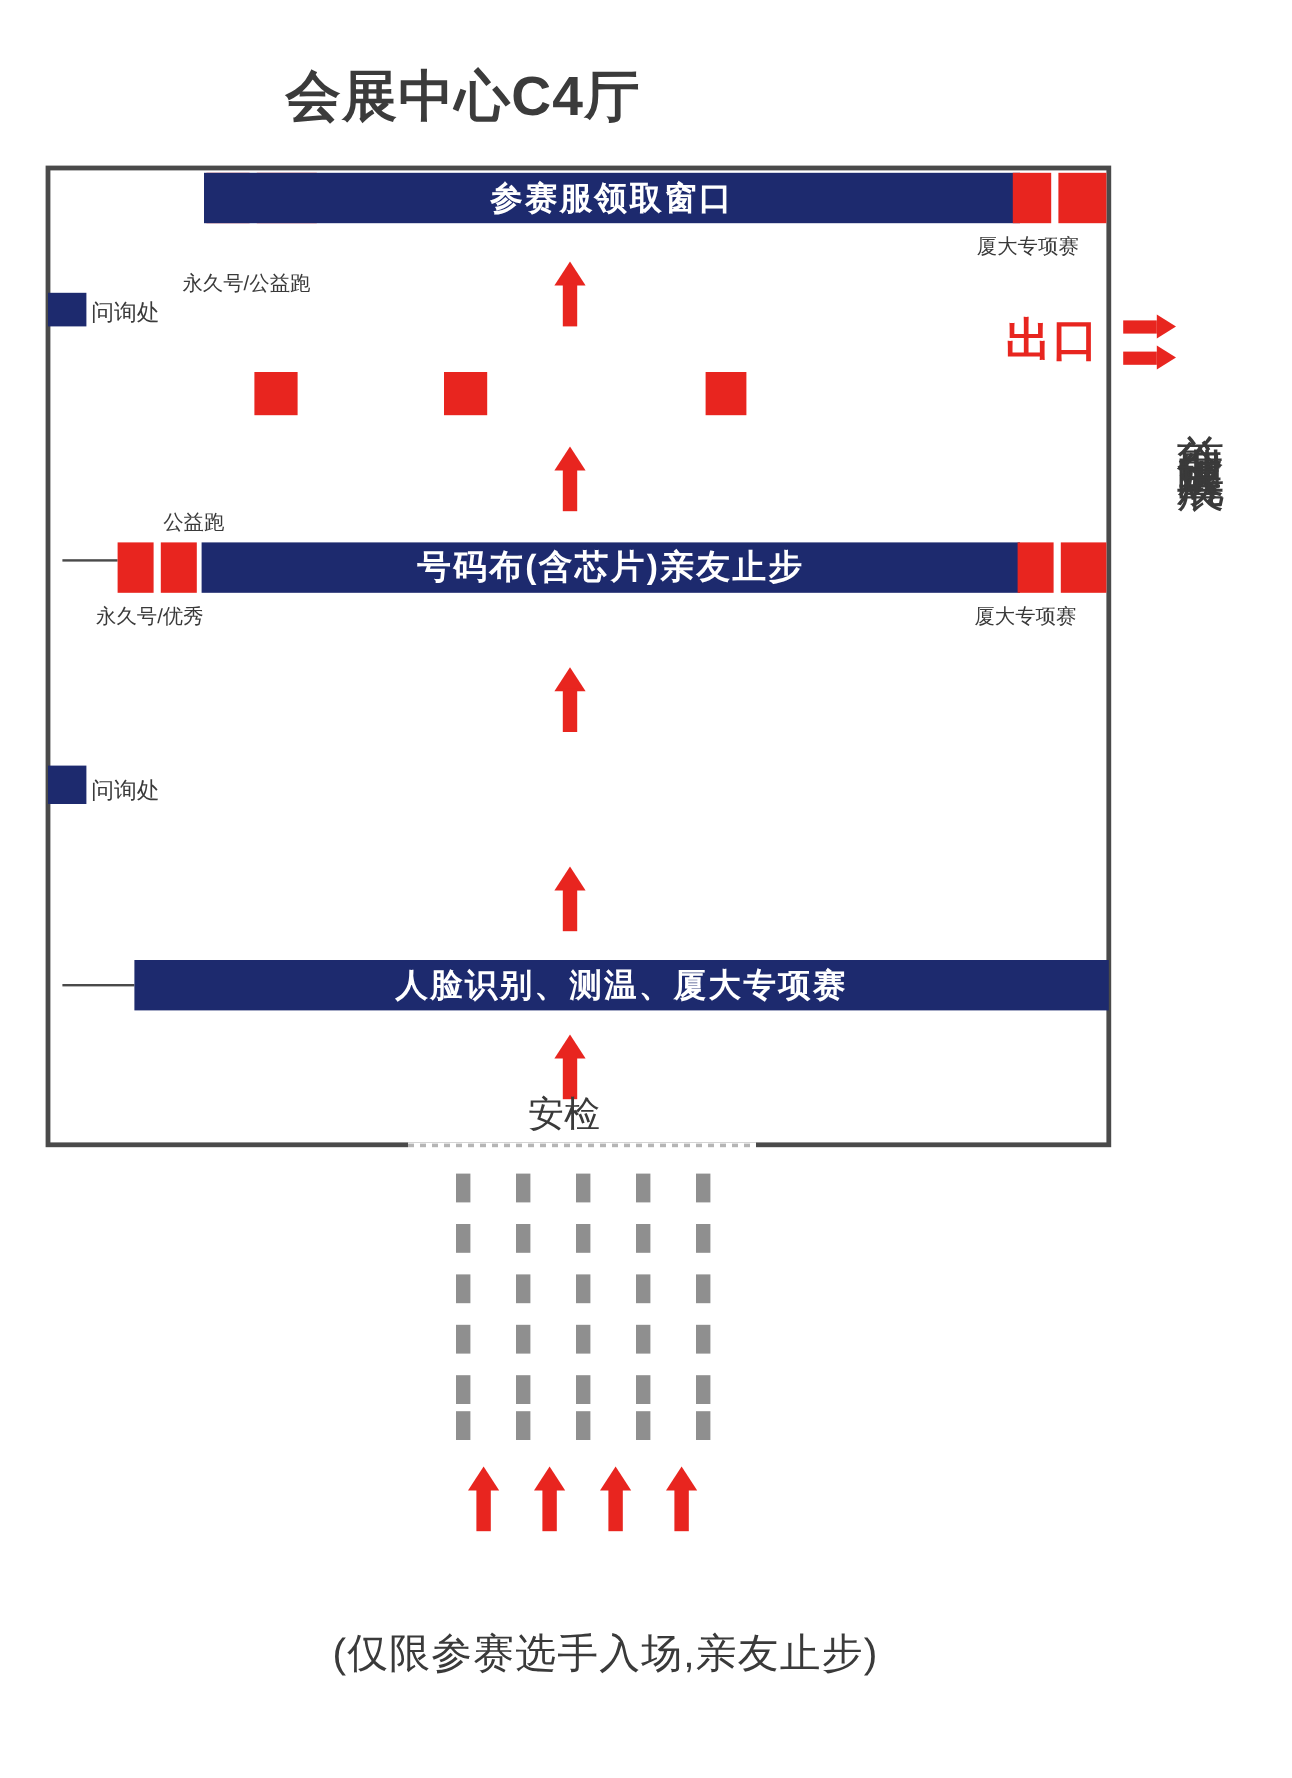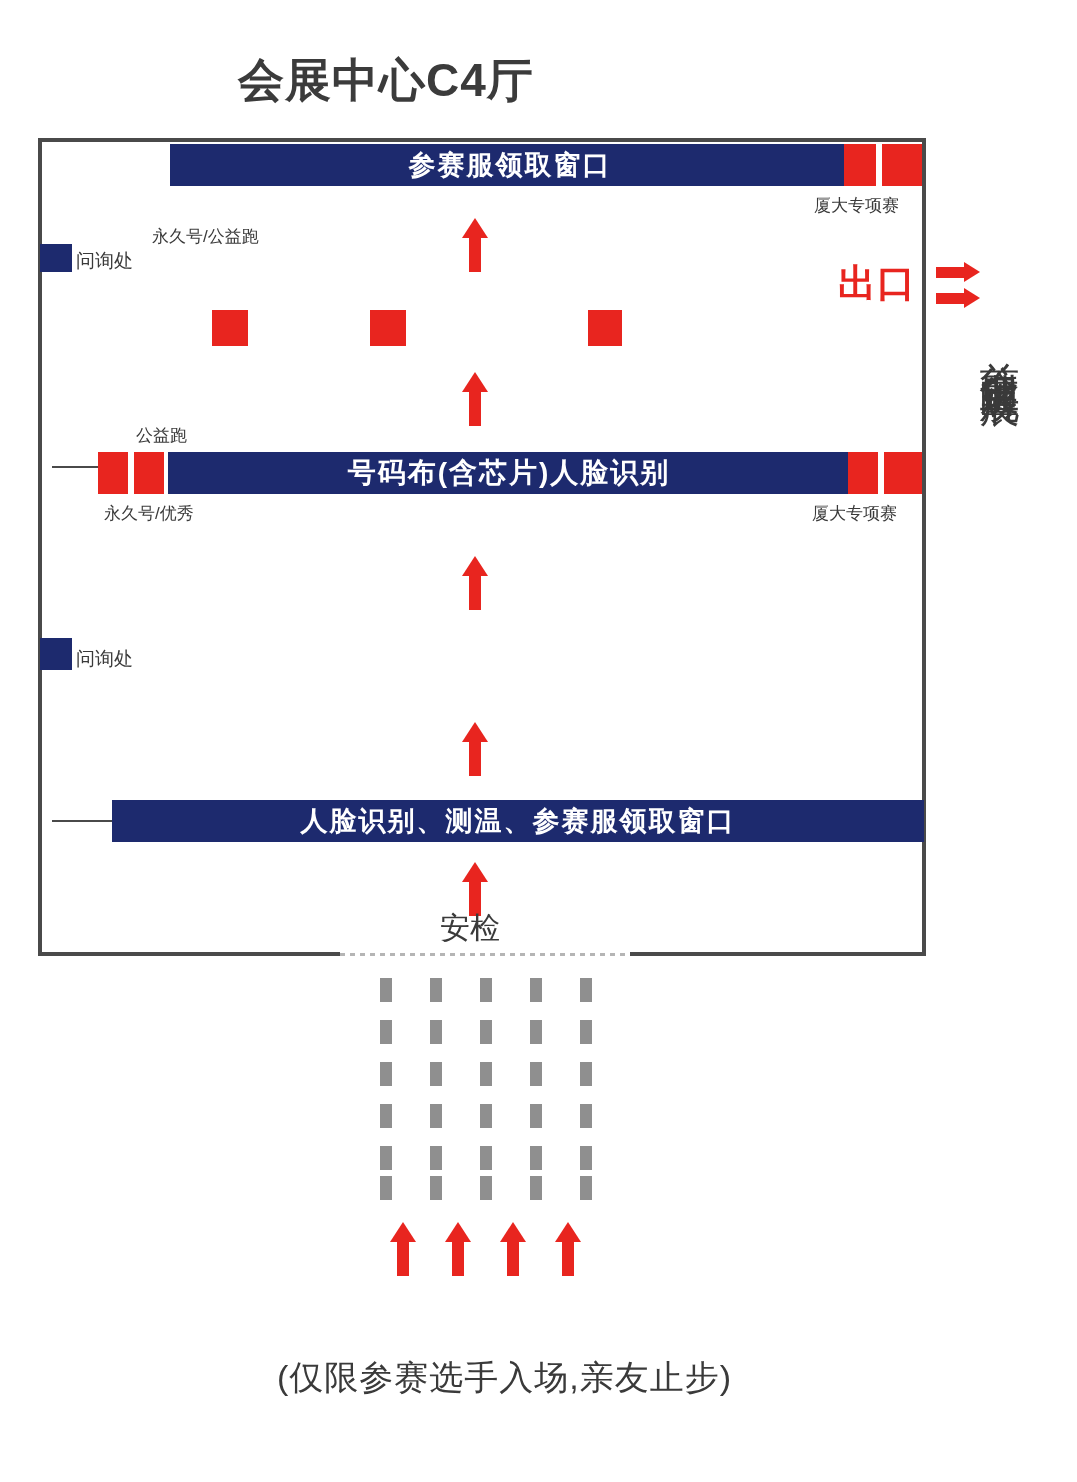--- a/index.html
+++ b/index.html
@@ -258,42 +258,42 @@
   <div class="arrow-up" style="left:462px; top:372px;">
     <div class="head"></div>
       <div class="shaft"></div>
   </div>
 
   <div class="lbl" style="left:136px; top:424px;">公益跑</div>
 
   <div class="connector" style="left:52px; top:466px; width:46px;"></div>
   <div class="red" style="left:98px; top:452px; width:30px; height:42px;"></div>
   <div class="red" style="left:134px; top:452px; width:30px; height:42px;"></div>
-  <div class="bar bar-2">号码布(含芯片)人脸识别</div>
+  <div class="bar bar-2">号码布(含芯片)亲友止步</div>
   <div class="red" style="left:848px; top:452px; width:30px; height:42px;"></div>
   <div class="red" style="left:884px; top:452px; width:38px; height:42px;"></div>
 
-  <div class="lbl" style="left:104px; top:502px;">永久号/优秀</div>
+  <div class="lbl" style="left:80px; top:502px;">永久号/优秀</div>
   <div class="lbl" style="left:812px; top:502px;">厦大专项赛</div>
 
   <div class="arrow-up" style="left:462px; top:556px;">
     <div class="head"></div>
       <div class="shaft"></div>
   </div>
 
   <div class="info-sq" style="left:40px; top:638px; width:32px; height:32px;"></div>
   <div class="lbl" style="left:76px; top:646px; font-size:19px;">问询处</div>
 
   <div class="arrow-up" style="left:462px; top:722px;">
     <div class="head"></div>
       <div class="shaft"></div>
   </div>
 
   <div class="connector" style="left:52px; top:820px; width:60px;"></div>
-  <div class="bar bar-4">人脸识别、测温、参赛服领取窗口</div>
+  <div class="bar bar-4">人脸识别、测温、厦大专项赛</div>
 
   <div class="arrow-up" style="left:462px; top:862px;">
     <div class="head"></div>
       <div class="shaft"></div>
   </div>
 
   <div class="security-text">安检</div>
 
   <div class="exit-text">出口</div>
   <div class="arrow-right" style="left:936px; top:262px;">

